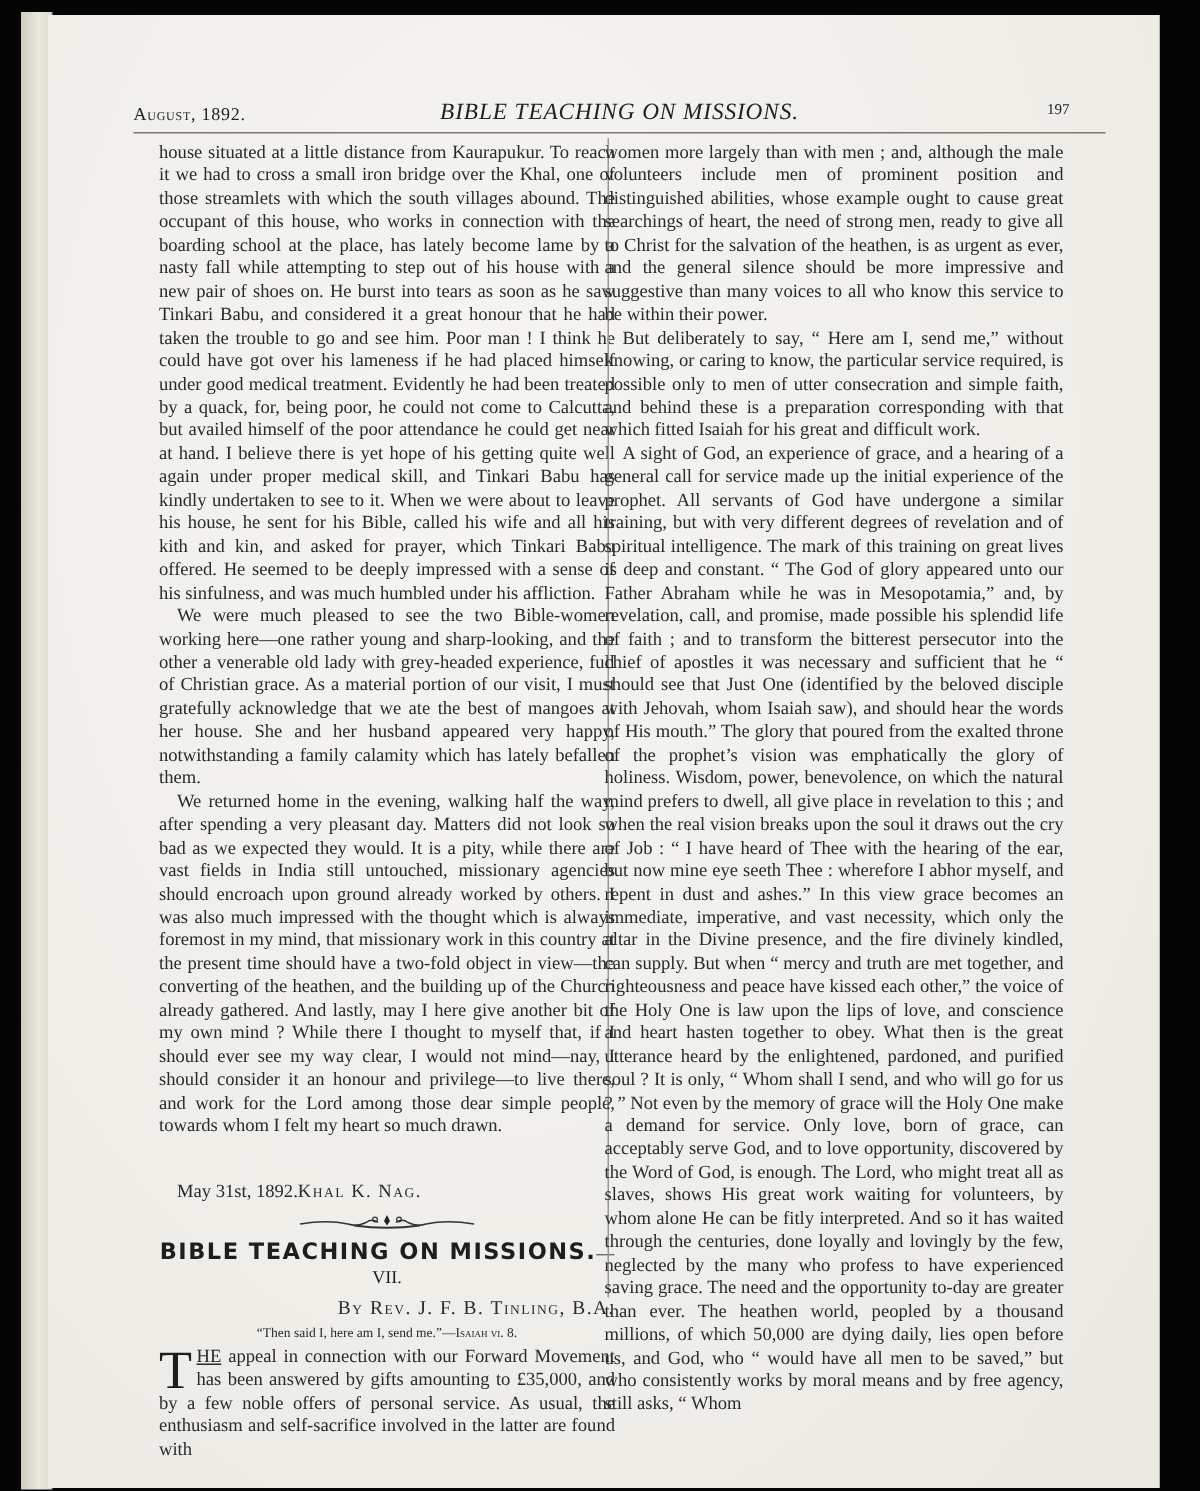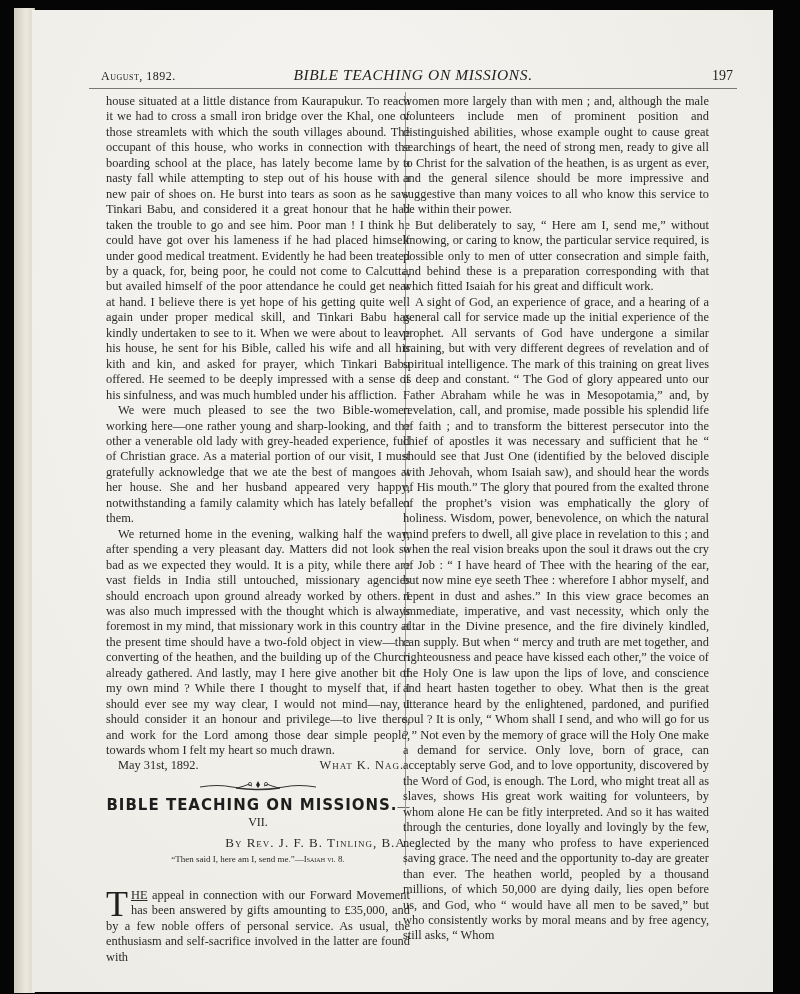--- a/index.html
+++ b/index.html
@@ -14,54 +14,54 @@
   }
   .page {
     position:absolute; left:32px; top:10px; width:741px; height:982px;
     background:#f1f0ec;
     background-image:radial-gradient(ellipse at 40% 30%, #f6f5f2 0%, #efeee9 60%, #eae8e2 100%);
   }
   .header {
     position:absolute; left:89px; top:66px; width:648px; height:22px; color:#222;
   }
   .header .month {
-    position:absolute; left:12px; top:3px; font-size:12px; font-variant:small-caps; letter-spacing:0.5px;
+    position:absolute; left:0; top:3px; font-size:12px; font-variant:small-caps; letter-spacing:0.5px;
   }
   .header .title {
     position:absolute; left:0; right:0; top:0; text-align:center; font-style:italic; font-size:15.5px; letter-spacing:0.6px;
   }
   .header .pagenum {
-    position:absolute; right:4px; top:2px; font-size:14px;
+    position:absolute; right:24px; top:2px; font-size:10px;
   }
   .rule {
     position:absolute; left:89px; top:88px; width:648px; height:1px; background:#7a7873;
   }
   .col {
     position:absolute; top:94px; font-size:12.4px; line-height:15.45px; color:#2a2a2a;
     text-align:justify;
   }
   .col-left { left:106px; width:304px; }
   .col-right { left:403px; width:306px; }
   .col-divider {
     position:absolute; left:405px; top:92px; width:1px; height:773px; background:#9a9893;
   }
   .col p { margin:0; text-indent:0; }
   .col p.indent { text-indent:12px; }
-  .sign-row { display:flex; justify-content:space-between; padding-left:12px; padding-right:6px; }
+  .sign-row { display:flex; justify-content:flex-start; padding-left:12px; padding-right:6px;margin-top:29px; }
   .sign-row .author { font-variant:small-caps; letter-spacing:1px; }
   .ornament { display:flex; justify-content:center; margin:6px 0 4px; }
   .article-title {
     text-align:center; font-family:"DejaVu Sans","Liberation Sans",sans-serif; font-weight:bold;
     font-size:15px; letter-spacing:1px; margin-top:6px; color:#1e1e1e;
   }
   .article-title .part { font-family:Liberation Serif, serif; font-weight:normal; font-size:12px; letter-spacing:0; }
   .byline {
     text-align:right; font-size:13px; font-variant:small-caps; letter-spacing:1px; margin-top:4px;
   }
-  .epigraph { text-align:center; font-size:9px; margin-top:2px; margin-bottom:20px; }
+  .epigraph { text-align:center; font-size:9px; margin-top:2px; margin-bottom:0; }
   .epigraph .ref { font-variant:small-caps; }
   .dropcap {
     float:left; font-size:36px; line-height:28px; margin:2px 3px 0 0; color:#1e1e1e; font-family:"Liberation Serif",serif;
   }
   .first-word { font-variant:small-caps;text-decoration:underline; }
 </style>
 </head>
 <body>
 
 <div class="page-edge"></div>
@@ -73,21 +73,21 @@
   <span class="pagenum">197</span>
 </div>
 <div class="rule"></div>
 
 <div class="col col-left">
   <p>house situated at a little distance from Kaurapukur.  To reach it we had to cross a small iron bridge over the Khal, one of those streamlets with which the south villages abound.  The occupant of this house, who works in connection with the boarding school at the place, has lately become lame by a nasty fall while attempting to step out of his house with a new pair of shoes on.  He burst into tears as soon as he saw Tinkari Babu, and considered it a great honour that he had taken the trouble to go and see him.  Poor man !  I think he could have got over his lameness if he had placed himself under good medical treatment.  Evidently he had been treated by a quack, for, being poor, he could not come to Calcutta, but availed himself of the poor attendance he could get near at hand.  I believe there is yet hope of his getting quite well again under proper medical skill, and Tinkari Babu has kindly undertaken to see to it.  When we were about to leave his house, he sent for his Bible, called his wife and all his kith and kin, and asked for prayer, which Tinkari Babu offered.  He seemed to be deeply impressed with a sense of his sinfulness, and was much humbled under his affliction.</p>
   <p class="indent">We were much pleased to see the two Bible-women working here—one rather young and sharp-looking, and the other a venerable old lady with grey-headed experience, full of Christian grace.  As a material portion of our visit, I must gratefully acknowledge that we ate the best of mangoes at her house.  She and her husband appeared very happy, notwithstanding a family calamity which has lately befallen them.</p>
   <p class="indent">We returned home in the evening, walking half the way, after spending a very pleasant day.  Matters did not look so bad as we expected they would.  It is a pity, while there are vast fields in India still untouched, missionary agencies should encroach upon ground already worked by others.  I was also much impressed with the thought which is always foremost in my mind, that missionary work in this country at the present time should have a two-fold object in view—the converting of the heathen, and the building up of the Church already gathered.  And lastly, may I here give another bit of my own mind ?  While there I thought to myself that, if I should ever see my way clear, I would not mind—nay, I should consider it an honour and privilege—to live there, and work for the Lord among those dear simple people, towards whom I felt my heart so much drawn.</p>
   <div class="sign-row">
     <span>May 31st, 1892.</span>
-    <span class="author">What K. Nag.</span>
+    <span class="author">Khal K. Nag.</span>
   </div>
   <div class="ornament">
     <svg width="120" height="12" viewBox="0 0 120 12">
       <path d="M2 7 Q20 4 34 7 Q40 9 46 6 Q50 3 54 6" stroke="#333" stroke-width="1" fill="none"></path>
       <path d="M118 7 Q100 4 86 7 Q80 9 74 6 Q70 3 66 6" stroke="#333" stroke-width="1" fill="none"></path>
       <path d="M38 8 Q60 11 82 8" stroke="#333" stroke-width="1.4" fill="none"></path>
       <circle cx="52" cy="4" r="1.6" stroke="#333" stroke-width="0.8" fill="none"></circle>
       <circle cx="68" cy="4" r="1.6" stroke="#333" stroke-width="0.8" fill="none"></circle>
       <path d="M60 1 L62 5 L60 8 L58 5 Z" fill="#222"></path>
     </svg>

